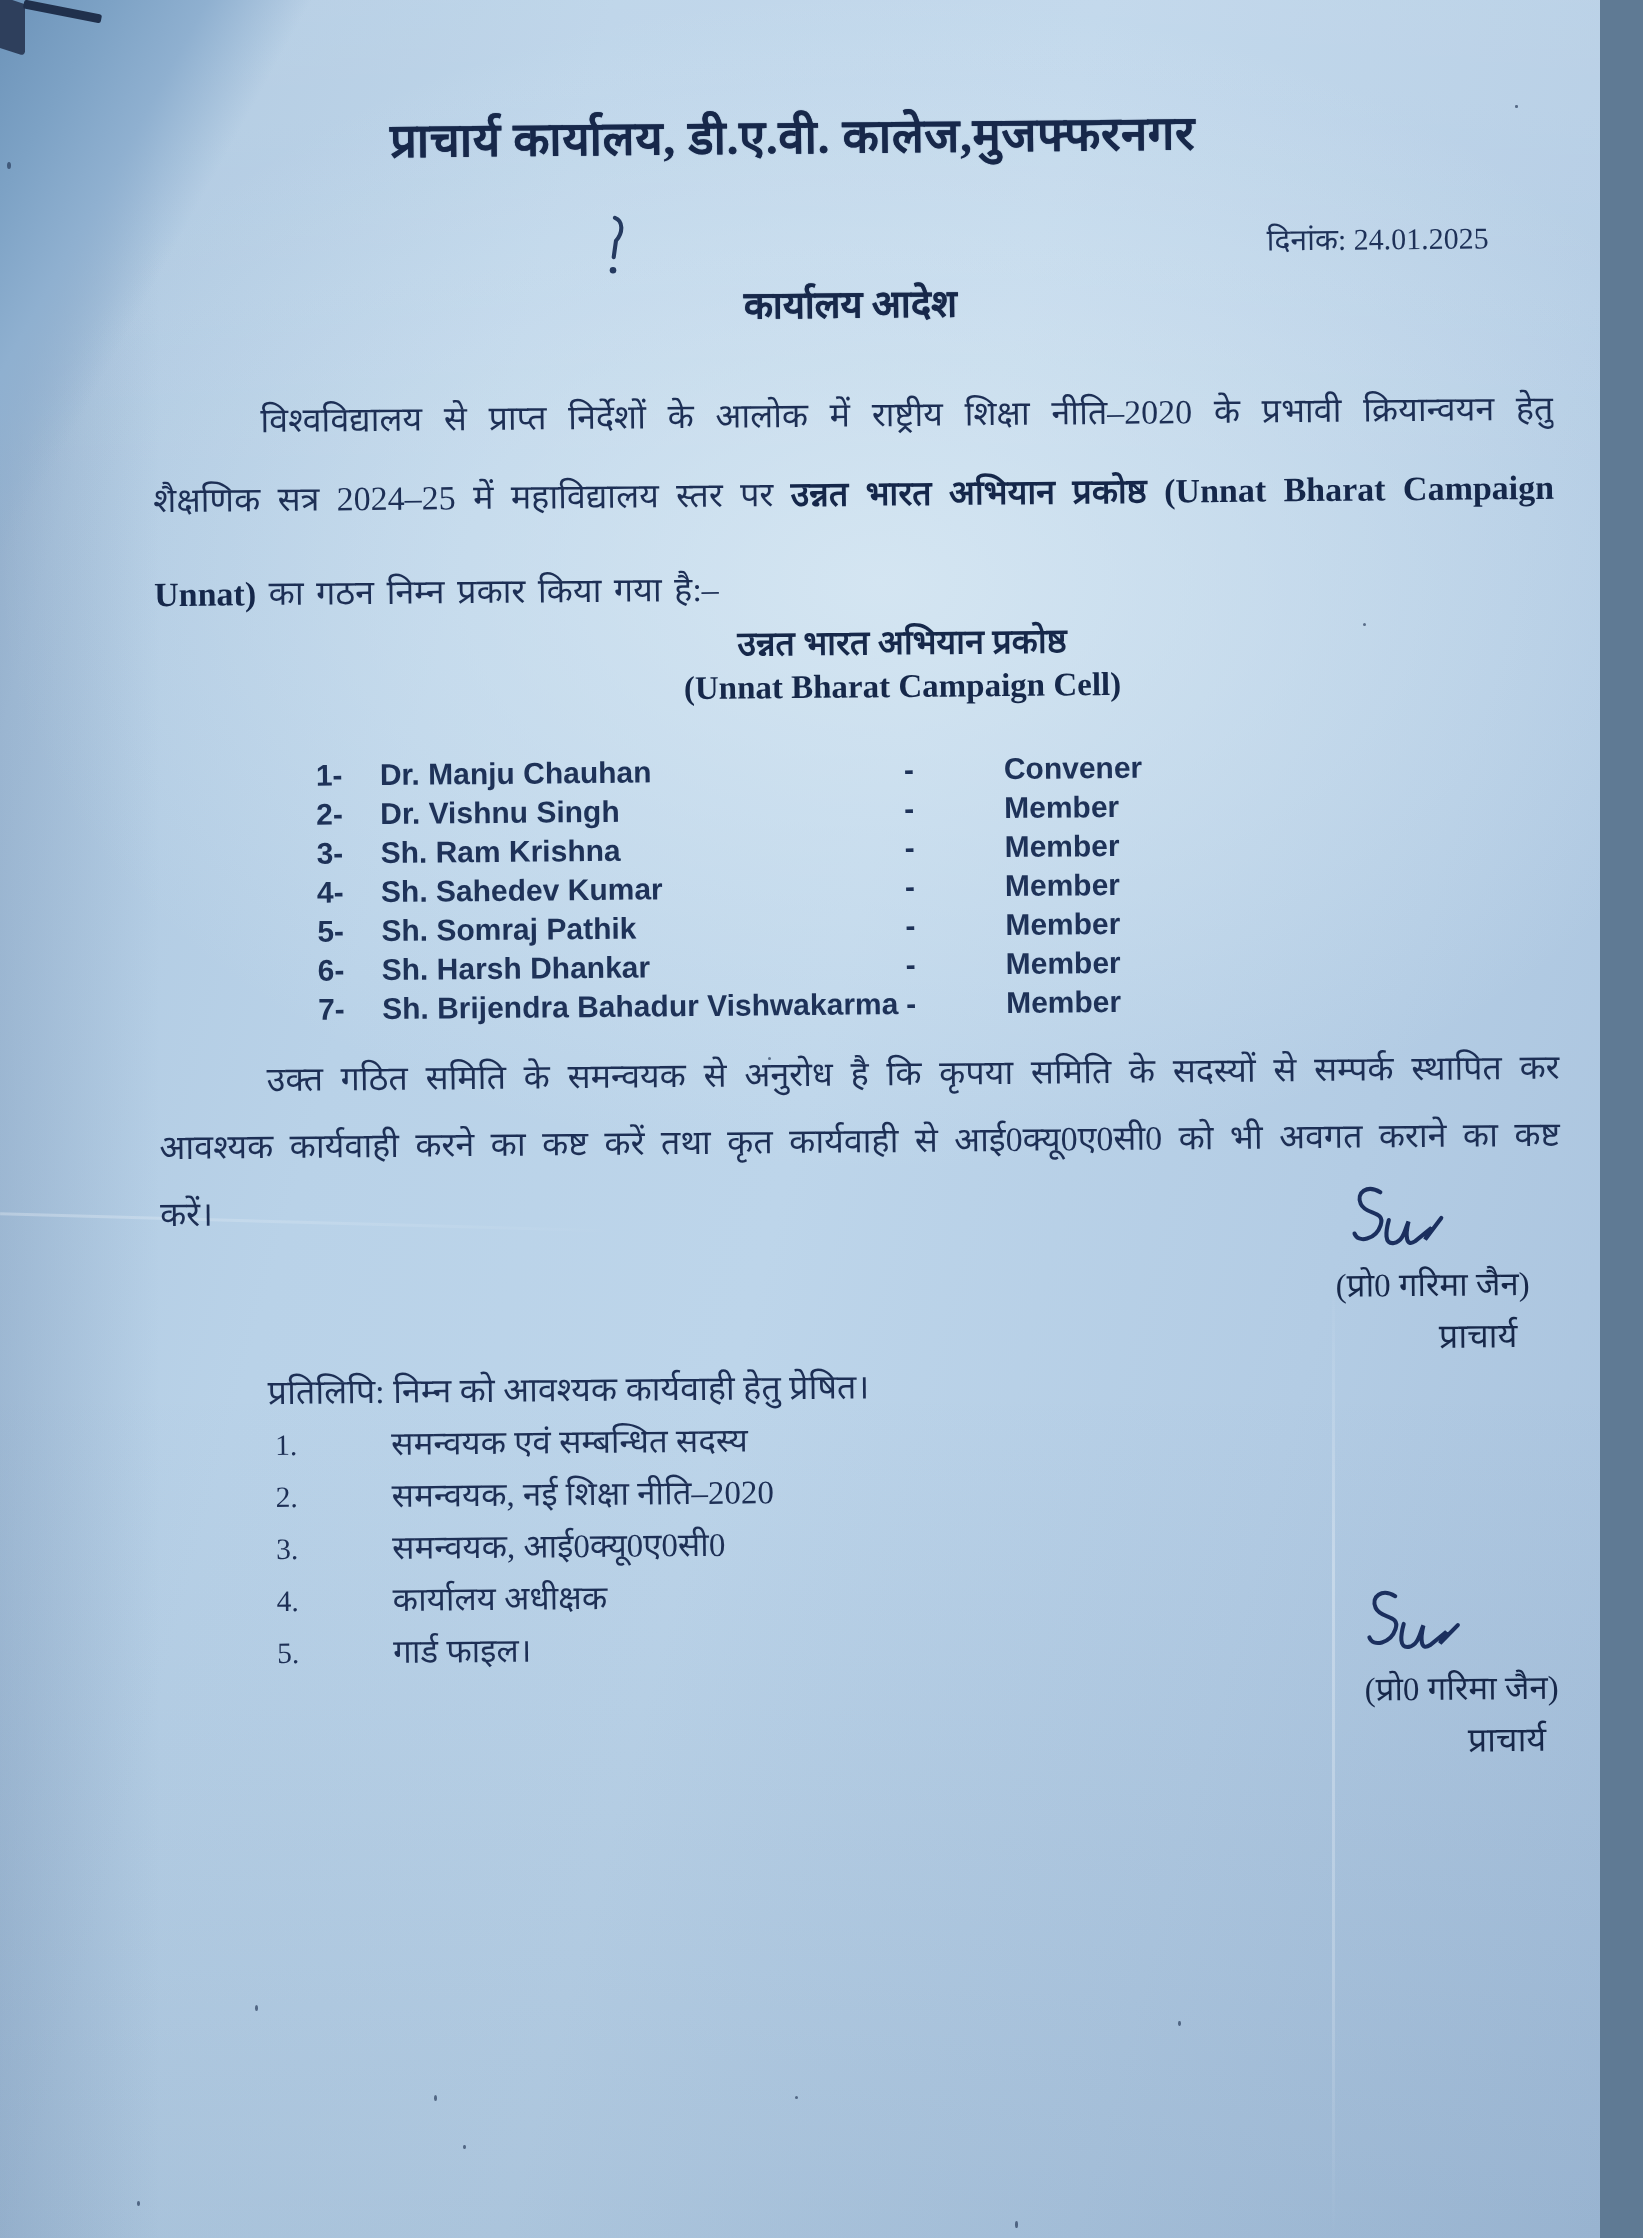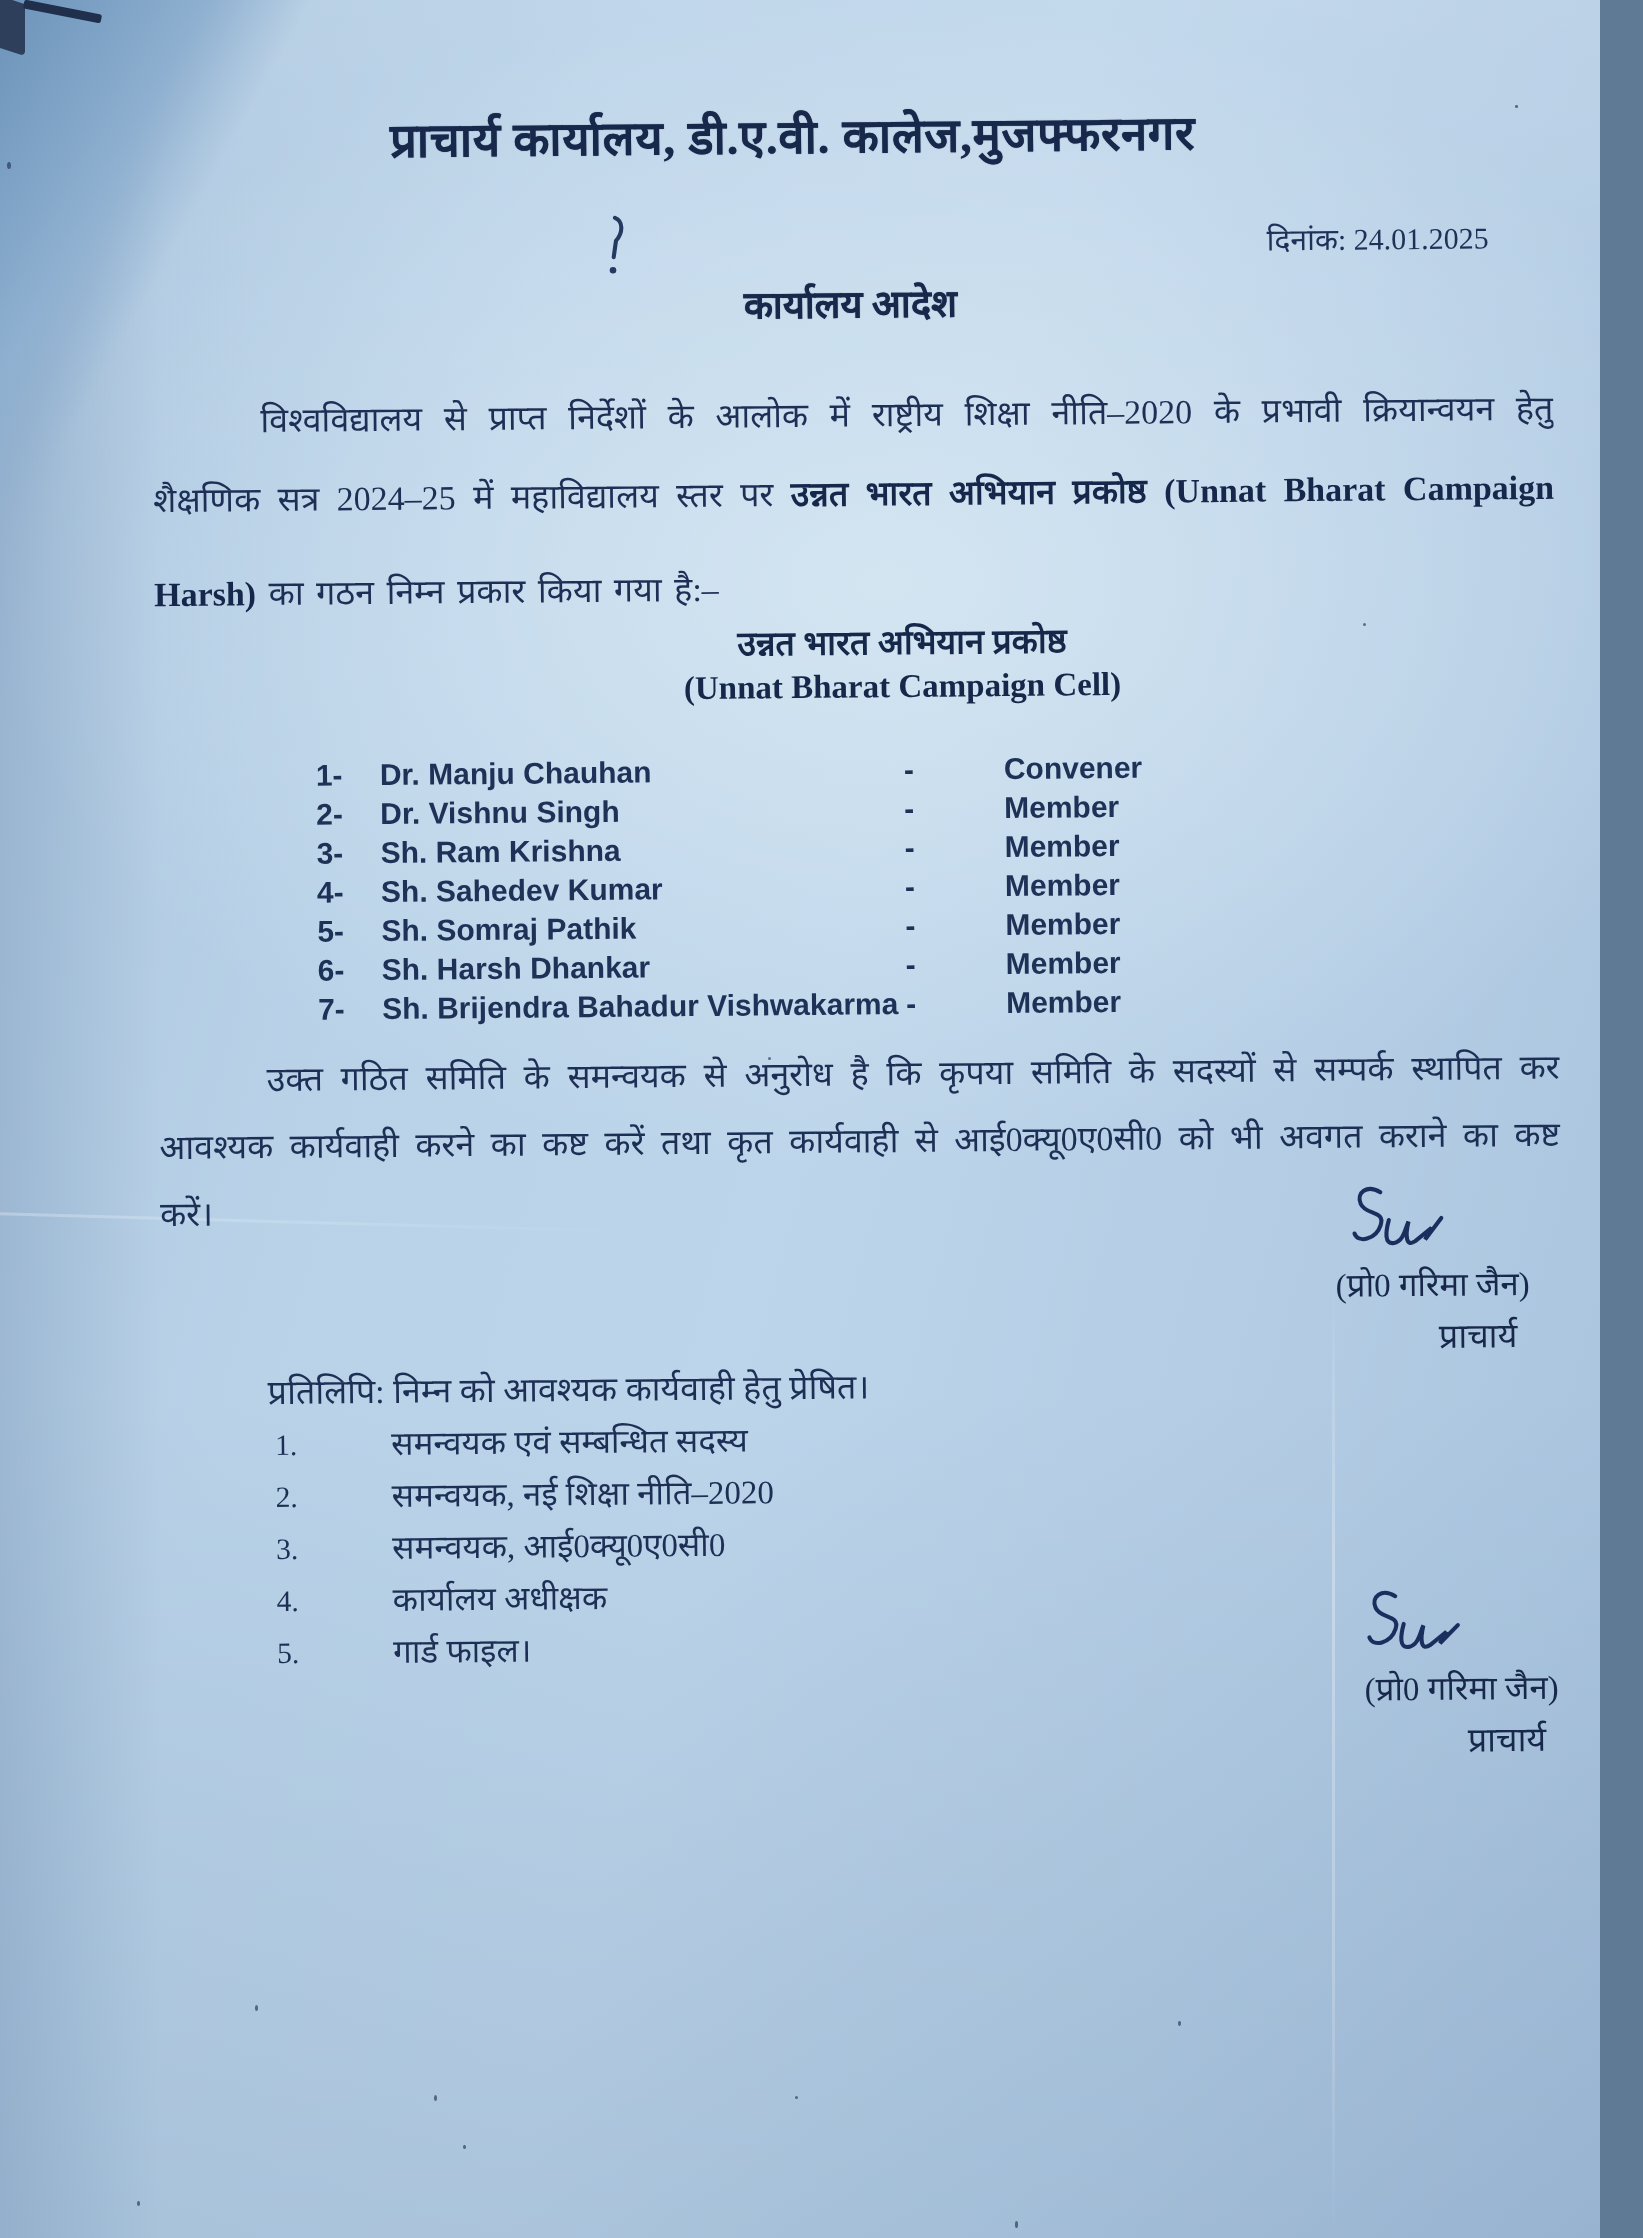--- a/index.html
+++ b/index.html
@@ -96,21 +96,21 @@
     <svg style="position:absolute;left:610px;top:211px;" width="29.5" height="79" viewBox="0 0 36 96">
       <path d="M14,6 C24,10 24,24 15,34 L12,54" stroke="#253a60" stroke-width="5" fill="none" stroke-linecap="round"></path>
       <circle cx="11" cy="70" r="4" fill="#253a60"></circle>
     </svg>
 
     <div class="order-title">कार्यालय आदेश</div>
 
     <div class="para" id="para1" style="top:391px;">
       <div class="just indent"><span>विश्वविद्यालय से प्राप्त निर्देशों के आलोक में राष्ट्रीय शिक्षा नीति–2020 के प्रभावी क्रियान्वयन हेतु</span></div>
       <div class="just"><span>शैक्षणिक सत्र 2024–25 में महाविद्यालय स्तर पर </span><span class="b">उन्नत भारत अभियान प्रकोष्ठ (Unnat Bharat Campaign</span></div>
-      <div class="ln"><span class="b">Harsh)</span><span> का गठन निम्न प्रकार किया गया है:–</span></div>
+      <div class="ln"><span class="b">Unnat)</span><span> का गठन निम्न प्रकार किया गया है:–</span></div>
     </div>
 
     <div class="cell-heading-hi">उन्नत भारत अभियान प्रकोष्ठ</div>
     <div class="cell-heading-en">(Unnat Bharat Campaign Cell)</div>
 
     <div class="members">
       <div class="member-row">
         <span>1-</span>
           <span>Dr. Manju Chauhan</span>
           <span>-</span>

